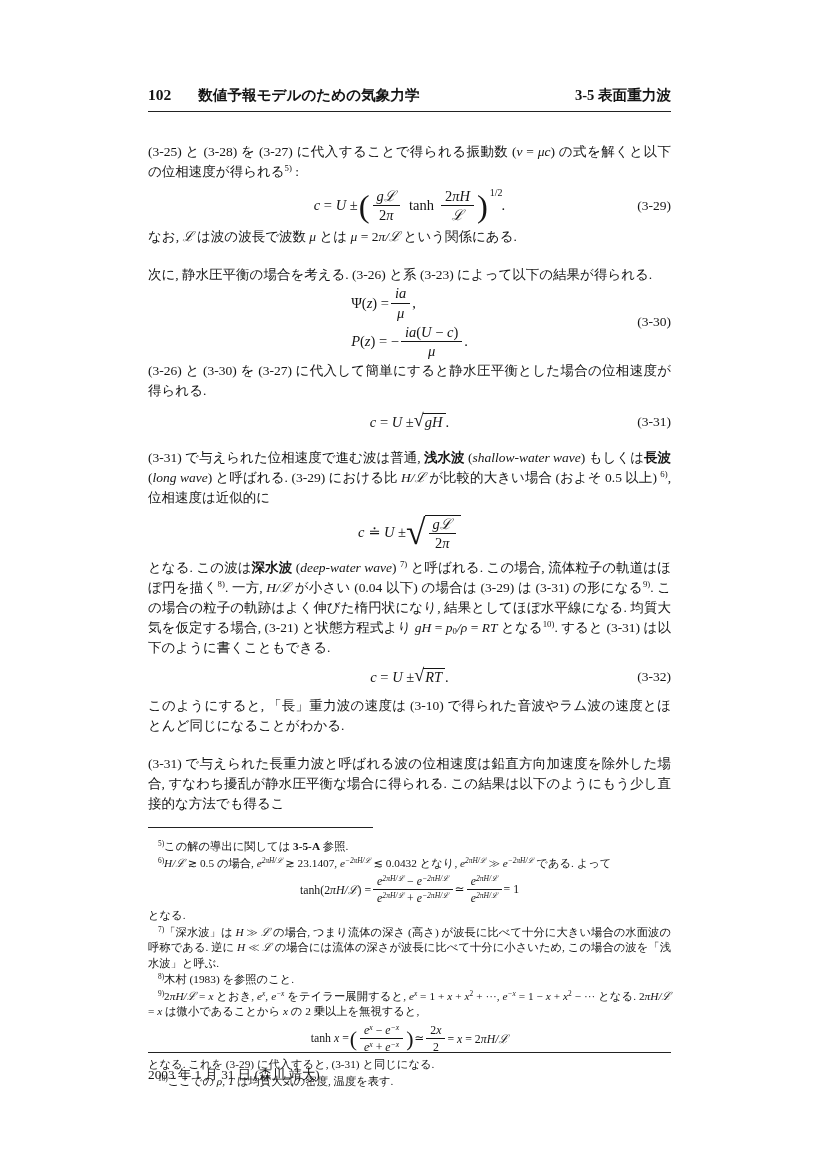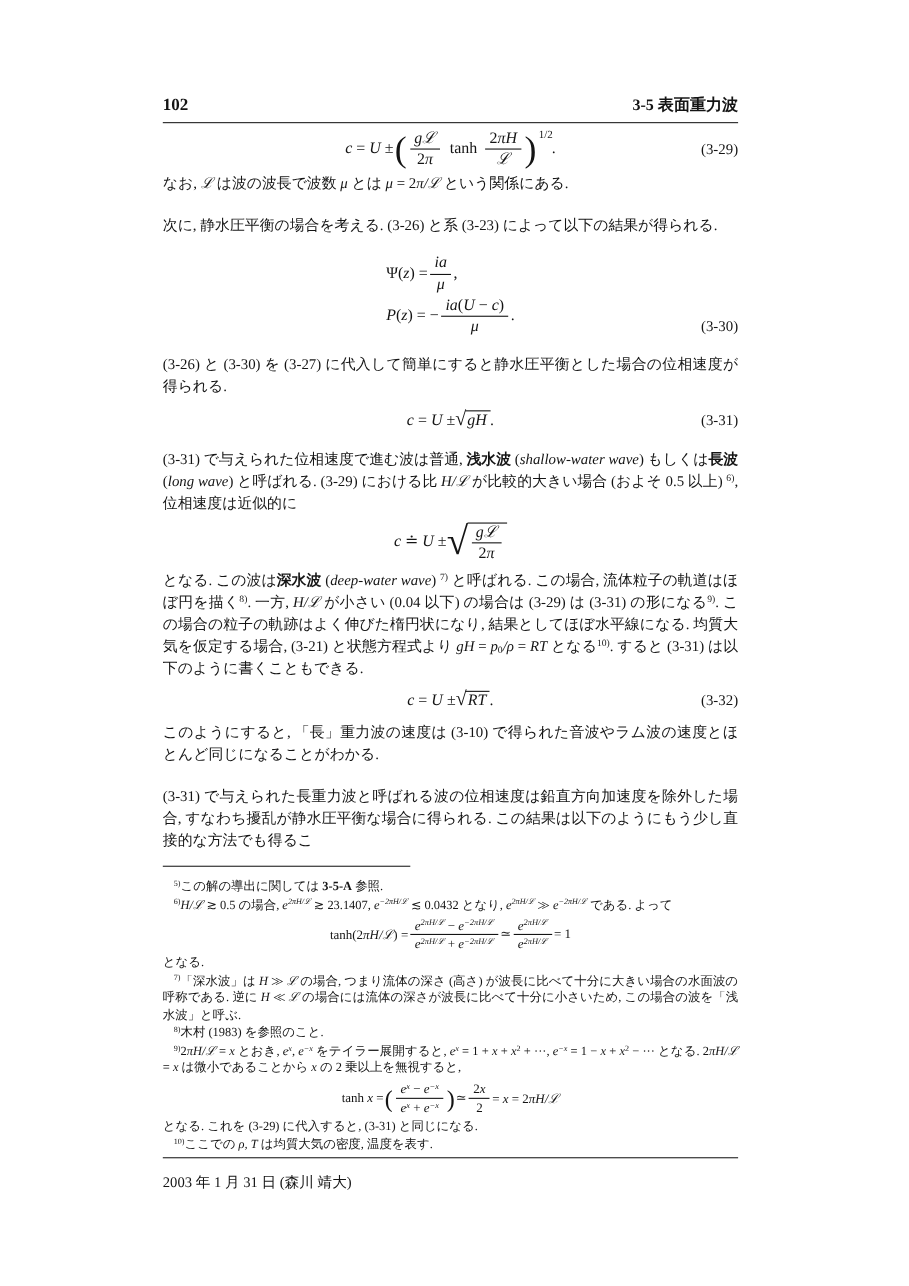--- a/index.html
+++ b/index.html
@@ -44,23 +44,25 @@
   
   .footer{position:absolute;left:148px;right:116px;top:1052px;border-top:1px solid #222;padding-top:13px;font-size:13.3px;}
 </style>
 </head>
 <body>
 
 <div class="page">
 
   <div class="header">
     <span class="pgnum">102</span>
+    <span class="btitle">数値予報モデルのための気象力学</span>
     <span class="stitle">3-5 表面重力波</span>
   </div>
 
+  <p class="para" style="margin-top:30px;">(3-25) と (3-28) を (3-27) に代入することで得られる振動数 (<i>ν</i> = <i>μc</i>) の式を解くと以下の位相速度が得られる<sup>5)</sup> :</p>
 
   <div class="eqrow" style="margin:6px 0 4px;">
     <span class="eqbody">
       <span><i>c</i> = <i>U</i> ± </span>
       <span class="bigp">(</span>
       <span class="frac">
           <span class="num"><i>gℒ</i></span>
           <span class="den">2<i>π</i></span>
         </span>
       <span class="opname">tanh</span>
@@ -72,21 +74,21 @@
         <span class="exp">1/2</span>
       <span>.</span>
     </span>
     <span class="eqtag">(3-29)</span>
   </div>
 
   <p class="para" style="margin-top:2px;">なお, <i>ℒ</i> は波の波長で波数 <i>μ</i> とは <i>μ</i> = 2<i>π/ℒ</i> という関係にある.</p>
 
   <p class="para" style="margin-top:18px;">次に, 静水圧平衡の場合を考える. (3-26) と系 (3-23) によって以下の結果が得られる.</p>
 
-  <div class="eqrow" style="margin:16px 0;align-items:flex-end;">
+  <div class="eqrow" style="margin:0 0;">
     <span class="stack">
       <span class="eqline">
         <span>Ψ(<i>z</i>) = </span>
         <span class="frac">
             <span class="num"><i>ia</i></span>
             <span class="den"><i>μ</i></span>
           </span>
         <span>,</span>
       </span>
       <span class="eqline">

